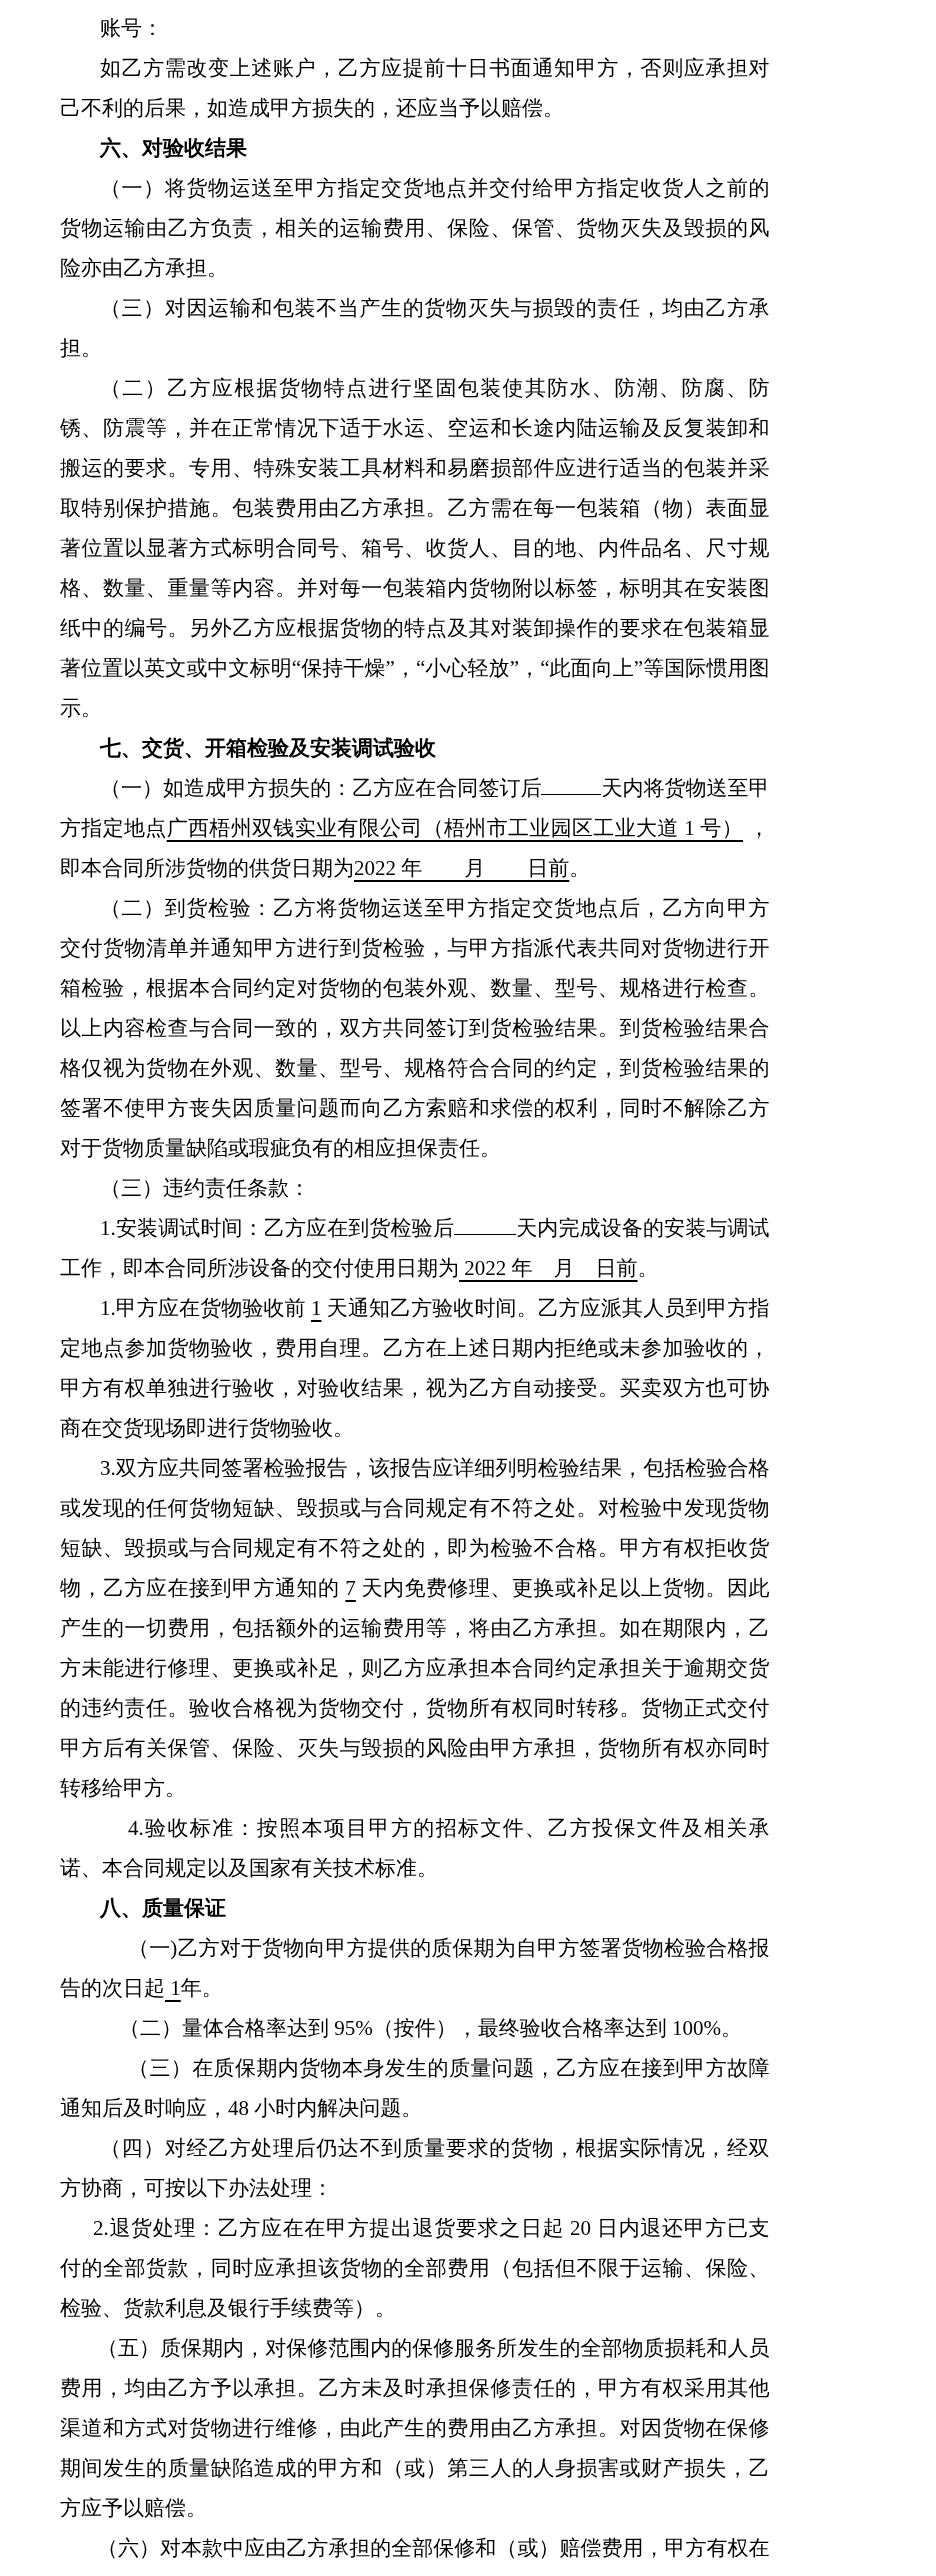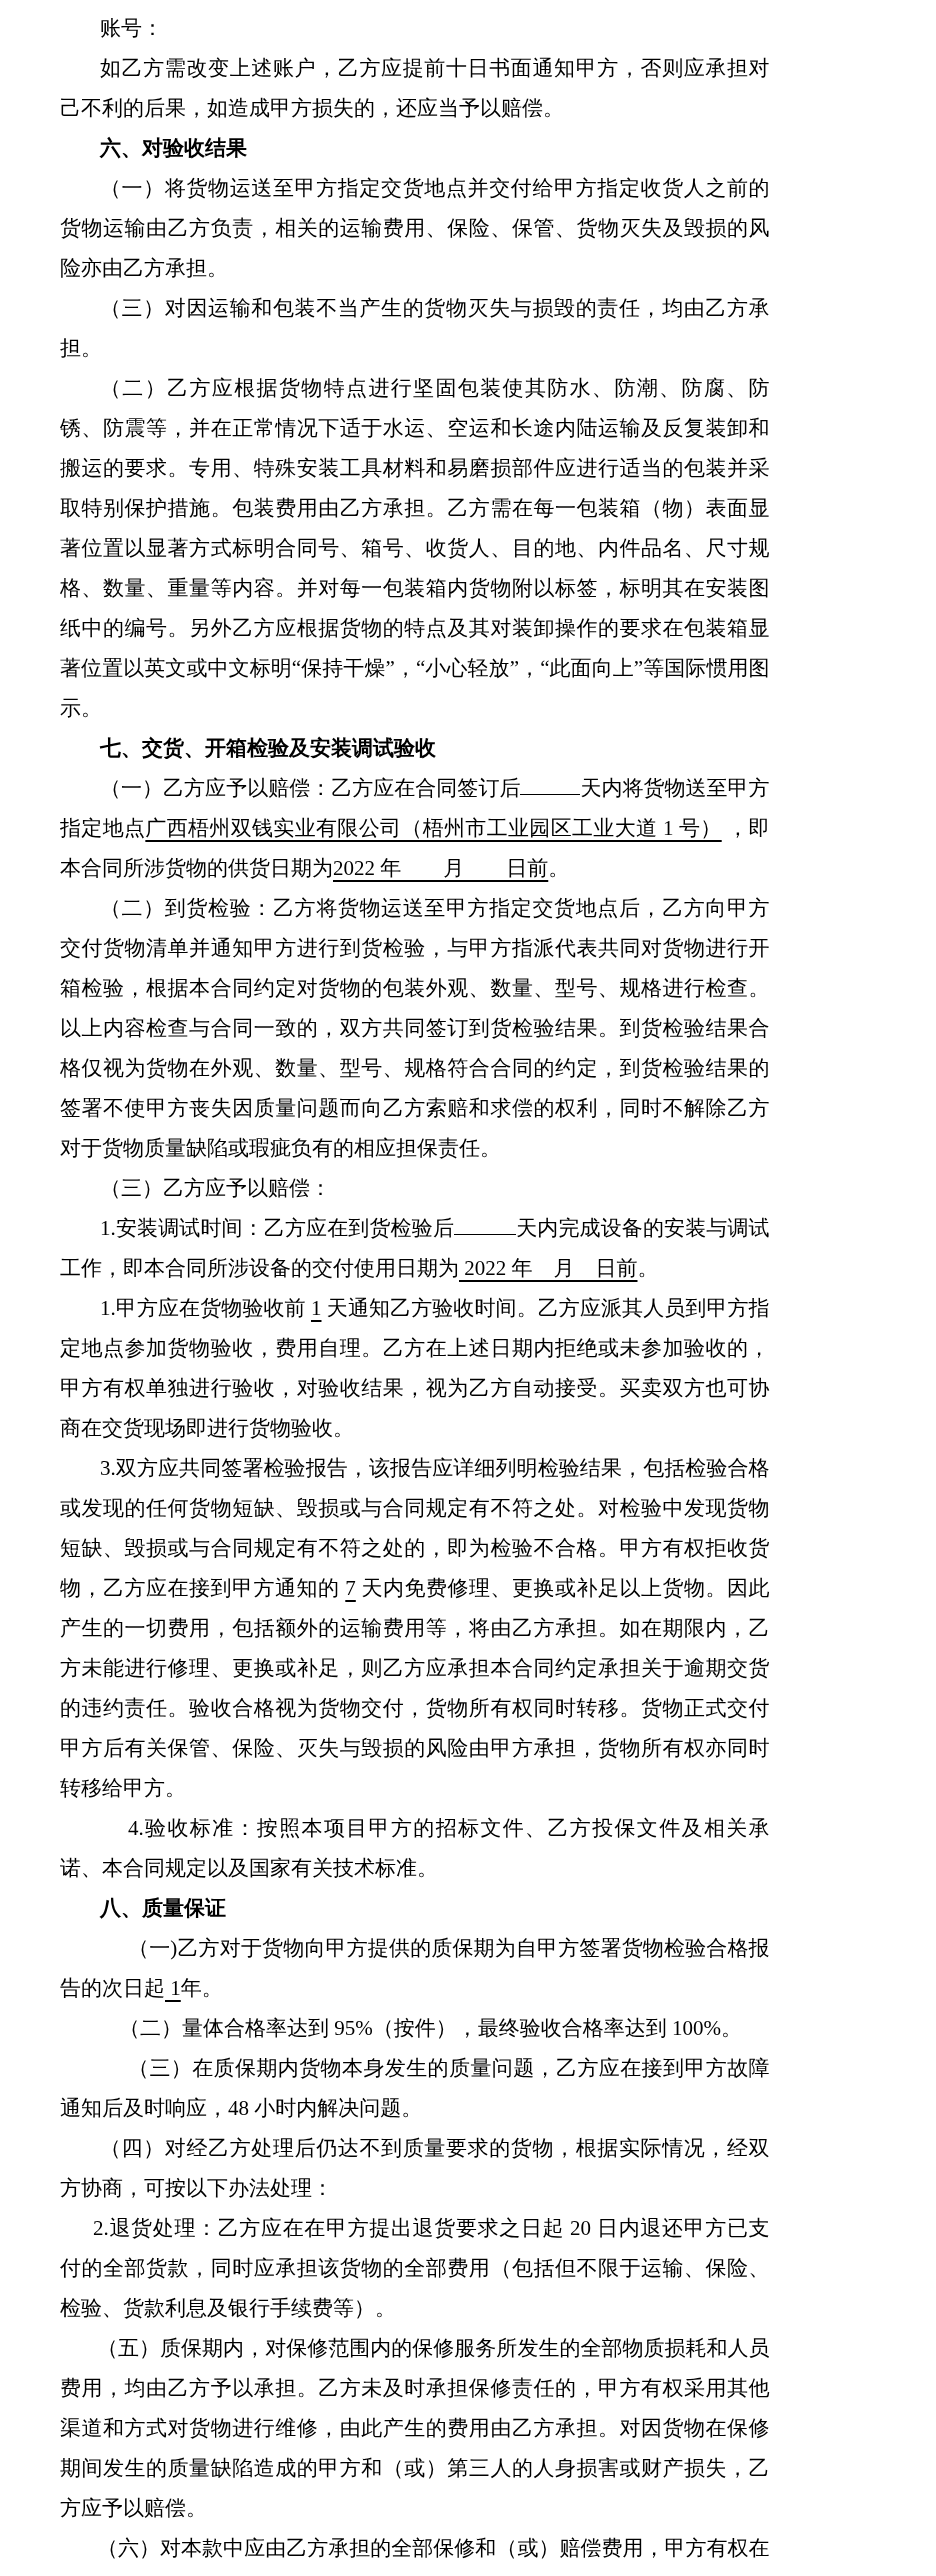--- a/index.html
+++ b/index.html
@@ -34,23 +34,23 @@
 
 <div class="doc">
   <div>
       <p><span>账号：</span></p>
       <p><span>如乙方需改变上述账户，乙方应提前十日书面通知甲方，否则应承担对己不利的后果，如造成甲方损失的，还应当予以赔偿。</span></p>
       <p class="b"><span>六、对验收结果</span></p>
       <p><span>（一）将货物运送至甲方指定交货地点并交付给甲方指定收货人之前的货物运输由乙方负责，相关的运输费用、保险、保管、货物灭失及毁损的风险亦由乙方承担。</span></p>
       <p><span>（三）对因运输和包装不当产生的货物灭失与损毁的责任，均由乙方承担。</span></p>
       <p><span>（二）乙方应根据货物特点进行坚固包装使其防水、防潮、防腐、防锈、防震等，并在正常情况下适于水运、空运和长途内陆运输及反复装卸和搬运的要求。专用、特殊安装工具材料和易磨损部件应进行适当的包装并采取特别保护措施。包装费用由乙方承担。乙方需在每一包装箱（物）表面显著位置以显著方式标明合同号、箱号、收货人、目的地、内件品名、尺寸规格、数量、重量等内容。并对每一包装箱内货物附以标签，标明其在安装图纸中的编号。另外乙方应根据货物的特点及其对装卸操作的要求在包装箱显著位置以英文或中文标明“保持干燥”，“小心轻放”，“此面向上”等国际惯用图示。</span></p>
       <p class="b"><span>七、交货、开箱检验及安装调试验收</span></p>
-      <p><span>（一）乙方应予以赔偿：乙方应在合同签订后</span><span class="blank" style="width: 60px;"></span><span>天内将货物送至甲方指定地点</span><span class="u">广西梧州双钱实业有限公司（梧州市工业园区工业大道 1 号）</span><span> ，即本合同所涉货物的供货日期为</span><span class="u">2022 年　　月　　日前</span><span>。</span></p>
+      <p><span>（一）如造成甲方损失的：乙方应在合同签订后</span><span class="blank" style="width: 60px;"></span><span>天内将货物送至甲方指定地点</span><span class="u">广西梧州双钱实业有限公司（梧州市工业园区工业大道 1 号）</span><span> ，即本合同所涉货物的供货日期为</span><span class="u">2022 年　　月　　日前</span><span>。</span></p>
       <p><span>（二）到货检验：乙方将货物运送至甲方指定交货地点后，乙方向甲方交付货物清单并通知甲方进行到货检验，与甲方指派代表共同对货物进行开箱检验，根据本合同约定对货物的包装外观、数量、型号、规格进行检查。以上内容检查与合同一致的，双方共同签订到货检验结果。到货检验结果合格仅视为货物在外观、数量、型号、规格符合合同的约定，到货检验结果的签署不使甲方丧失因质量问题而向乙方索赔和求偿的权利，同时不解除乙方对于货物质量缺陷或瑕疵负有的相应担保责任。</span></p>
-      <p><span>（三）乙方应予以赔偿：</span></p>
+      <p><span>（三）违约责任条款：</span></p>
       <p><span>1.安装调试时间：乙方应在到货检验后</span><span class="blank" style="width: 62px;"></span><span>天内完成设备的安装与调试工作，即本合同所涉设备的交付使用日期为</span><span class="u"> 2022 年　月　日前</span><span>。</span></p>
       <p><span>1.甲方应在货物验收前 </span><span class="u">1</span><span> 天通知乙方验收时间。乙方应派其人员到甲方指定地点参加货物验收，费用自理。乙方在上述日期内拒绝或未参加验收的，甲方有权单独进行验收，对验收结果，视为乙方自动接受。买卖双方也可协商在交货现场即进行货物验收。</span></p>
       <p class="ml"><span>3.双方应共同签署检验报告，该报告应详细列明检验结果，包括检验合格或发现的任何货物短缺、毁损或与合同规定有不符之处。对检验中发现货物短缺、毁损或与合同规定有不符之处的，即为检验不合格。甲方有权拒收货物，乙方应在接到甲方通知的 </span><span class="u">7</span><span> 天内免费修理、更换或补足以上货物。因此产生的一切费用，包括额外的运输费用等，将由乙方承担。如在期限内，乙方未能进行修理、更换或补足，则乙方应承担本合同约定承担关于逾期交货的违约责任。验收合格视为货物交付，货物所有权同时转移。货物正式交付甲方后有关保管、保险、灭失与毁损的风险由甲方承担，货物所有权亦同时转移给甲方。</span></p>
       <p class="ti74"><span>4.验收标准：按照本项目甲方的招标文件、乙方投保文件及相关承诺、本合同规定以及国家有关技术标准。</span></p>
       <p class="b b-h"><span>八、质量保证</span></p>
       <p class="ti74"><span>（一)乙方对于货物向甲方提供的质保期为自甲方签署货物检验合格报告的次日起</span><span class="u"> 1</span><span>年。</span></p>
       <p class="ti64"><span>（二）量体合格率达到 95%（按件），最终验收合格率达到 100%。</span></p>
       <p class="ti74"><span>（三）在质保期内货物本身发生的质量问题，乙方应在接到甲方故障通知后及时响应，48 小时内解决问题。</span></p>
       <p class="ml"><span>（四）对经乙方处理后仍达不到质量要求的货物，根据实际情况，经双方协商，可按以下办法处理：</span></p>
       <p class="ml ti36"><span>2.退货处理：乙方应在在甲方提出退货要求之日起 20 日内退还甲方已支付的全部货款，同时应承担该货物的全部费用（包括但不限于运输、保险、检验、货款利息及银行手续费等）。</span></p>

